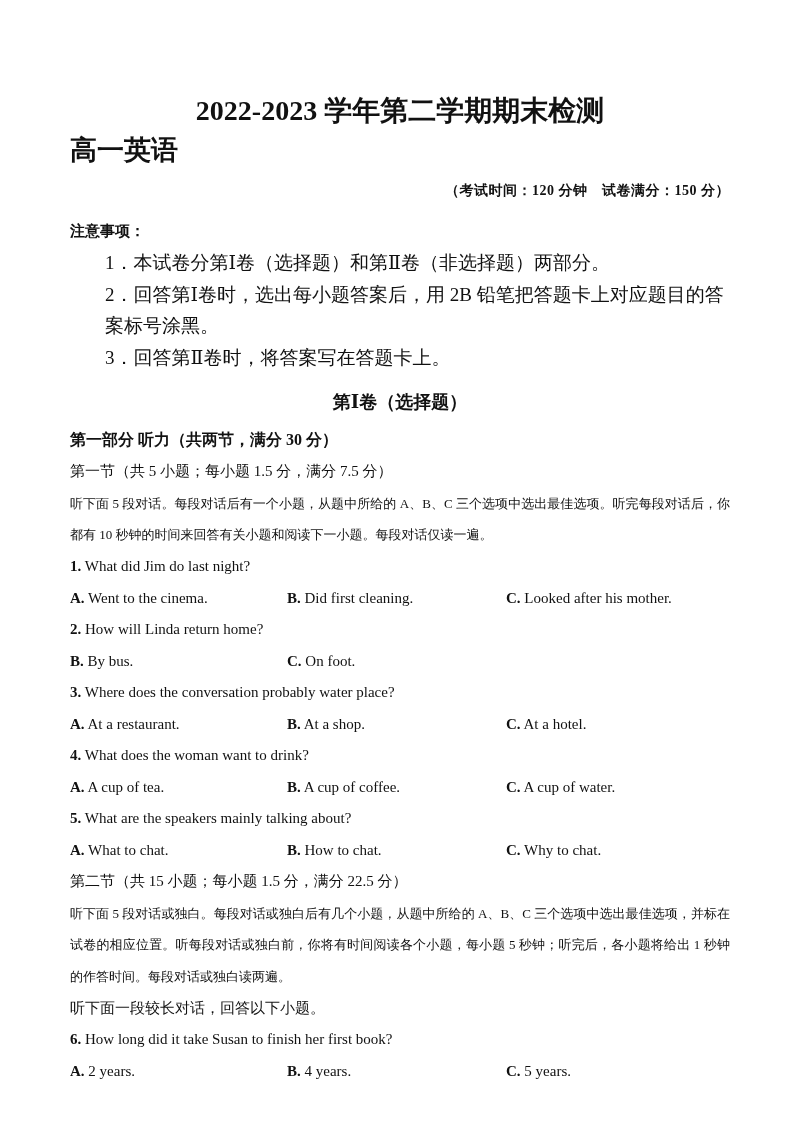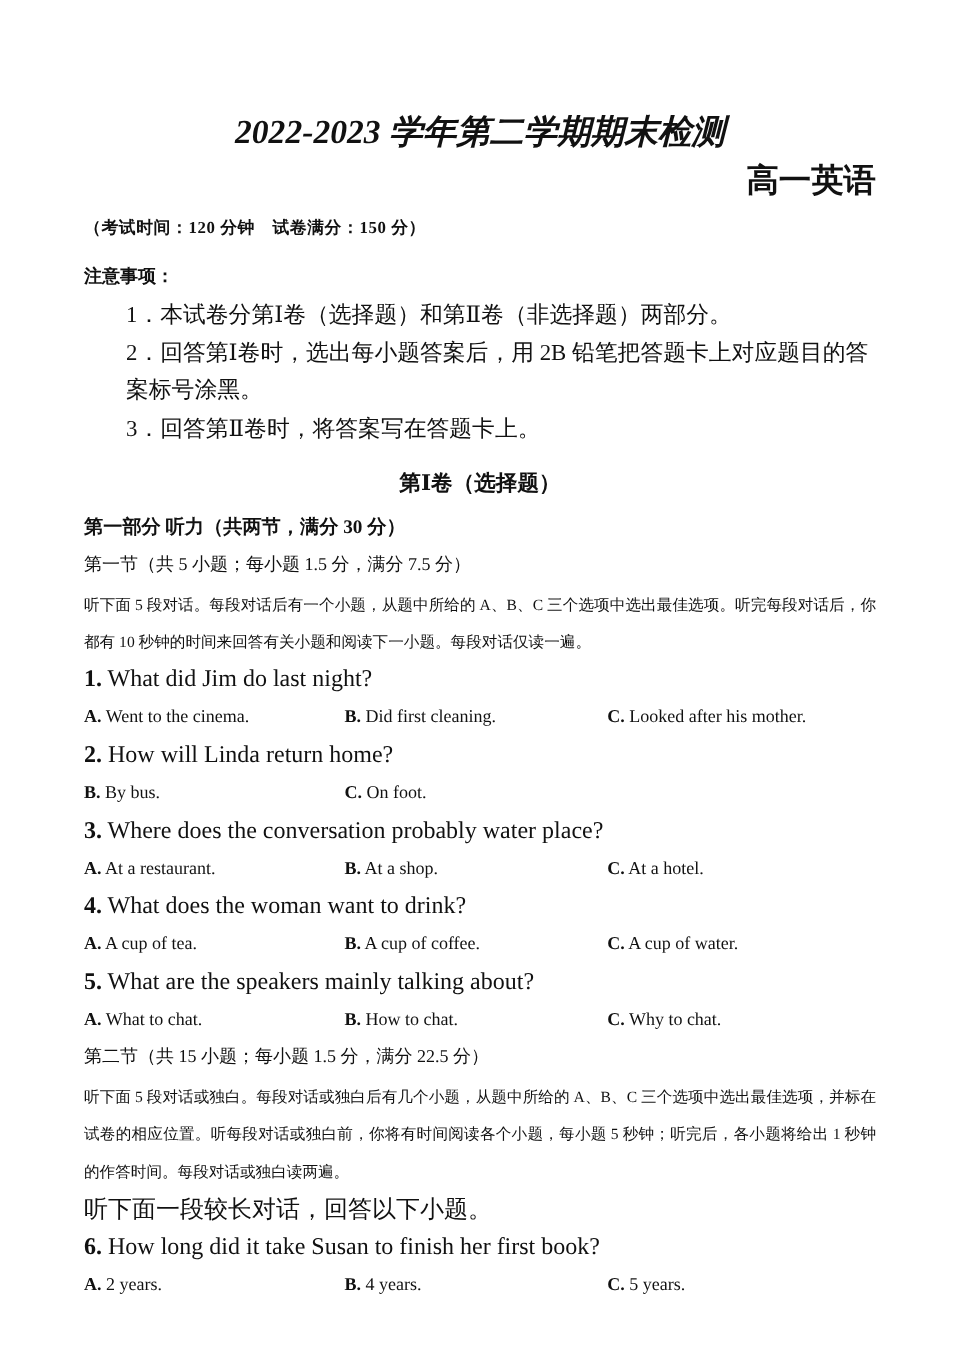--- a/index.html
+++ b/index.html
@@ -16,33 +16,32 @@
     background:#ffffff;
     padding:92px 64px 30px 70px;
     overflow:hidden;
   }
   .title-main{
     font-size:28px;
     font-weight:bold;
     text-align:center;
     line-height:38px;
     margin:0;
-    font-style:italic;
   }
   .title-sub{
     font-size:27px;
     font-weight:bold;
-    text-align:right;
+    text-align:left;
     line-height:40px;
     margin:0;
   }
   .exam-info{
     font-size:14px;
     font-weight:bold;
-    text-align:left;
+    text-align:right;
     line-height:22px;
     margin-top:10px;
     letter-spacing:0.5px;
   }
   .notice-heading{
     font-size:15px;
     font-weight:bold;
     line-height:31px;
     margin-top:14px;
   }
@@ -68,21 +67,21 @@
     font-size:15px;
     font-weight:normal;
     line-height:31.5px;
   }
   .para{
     font-size:13px;
     line-height:31.8px;
     text-align:justify;
   }
   .q-line{
-    font-size:20px;
+    font-size:15px;
     line-height:31.5px;
     font-family:Liberation Serif, serif;
   }
   .q-num{font-weight:bold;}
   .options{
     display:grid;
     grid-template-columns:217px 219px auto;
     font-size:15px;
     line-height:31.5px;
   }

